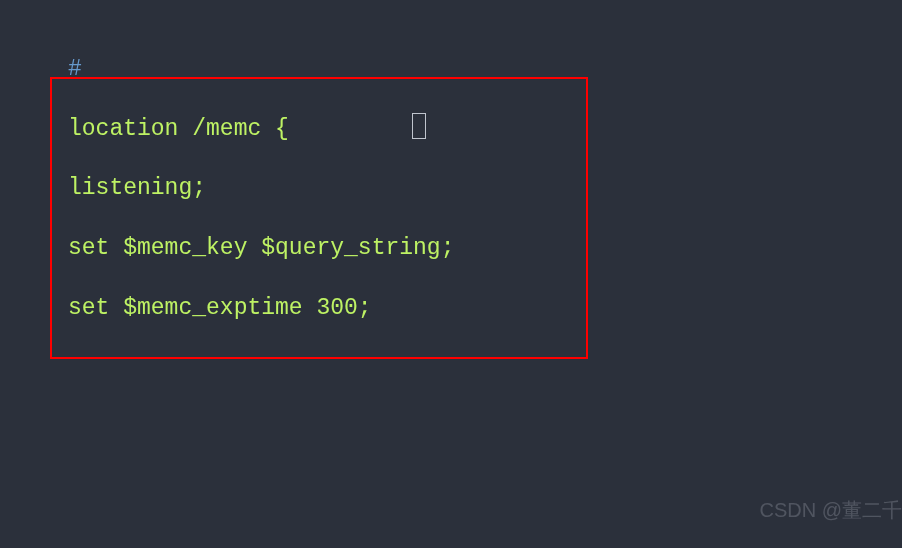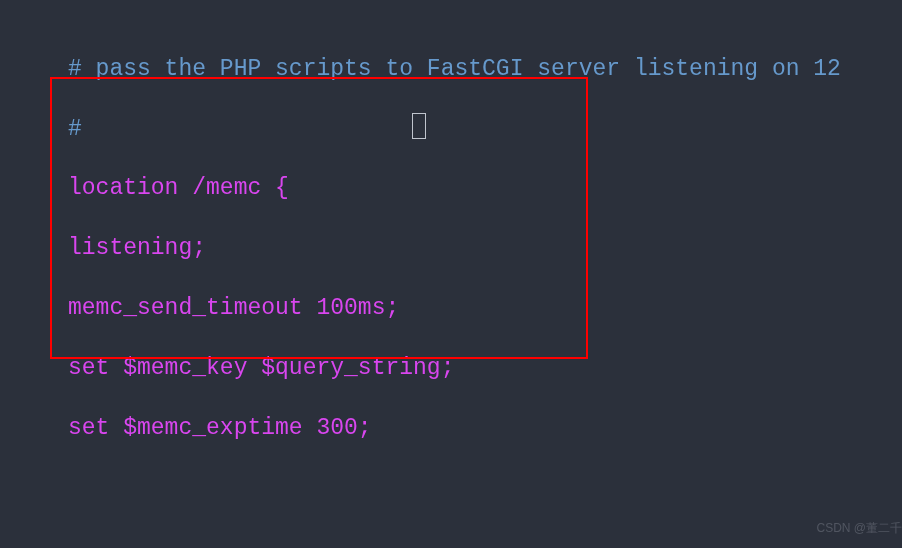--- a/index.html
+++ b/index.html
@@ -21,21 +21,21 @@
     }
     .code-container {
       padding-top: 25px;
       padding-left: 68px;
       white-space: pre;
     }
     .comment {
       color: #6699cc;
     }
     .text {
-      color: #d946ef;
+      color: #bef264;
     }
     .highlighted-box {
       position: absolute;
       border: 2px solid #ff0000;
       left: 50px;
       top: 77px;
       width: 538px;
       height: 282px;
       pointer-events: none;
     }
@@ -43,38 +43,36 @@
       position: absolute;
       border: 1px solid #c0c5ce;
       width: 14px;
       height: 26px;
       left: 412px;
       top: 113px;
     }
     .watermark {
       position: absolute;
       right: 0;
-      bottom: 11px;
+      bottom: 25px;
       color: rgba(192, 197, 206, 0.25);
-      font-size: 12px;
+      font-size: 20px;
       font-family: sans-serif;
     }
     .line {
       display: block;
     }
   </style>
 </head>
 <body>
 
 <div class="code-container">
-<span class="line comment"># pass the PHP scripts to FastCGI server listening on 12</span>
 <span class="line comment">#</span>
 <span class="line text">location /memc {</span>
 <span class="line text">listening;</span>
-<span class="line text">memc_send_timeout 100ms;</span>
 <span class="line text">set $memc_key $query_string;</span>
 <span class="line text">set $memc_exptime 300;</span>
 
 
 <span class="line text"></span>
 
 
 
 
 

